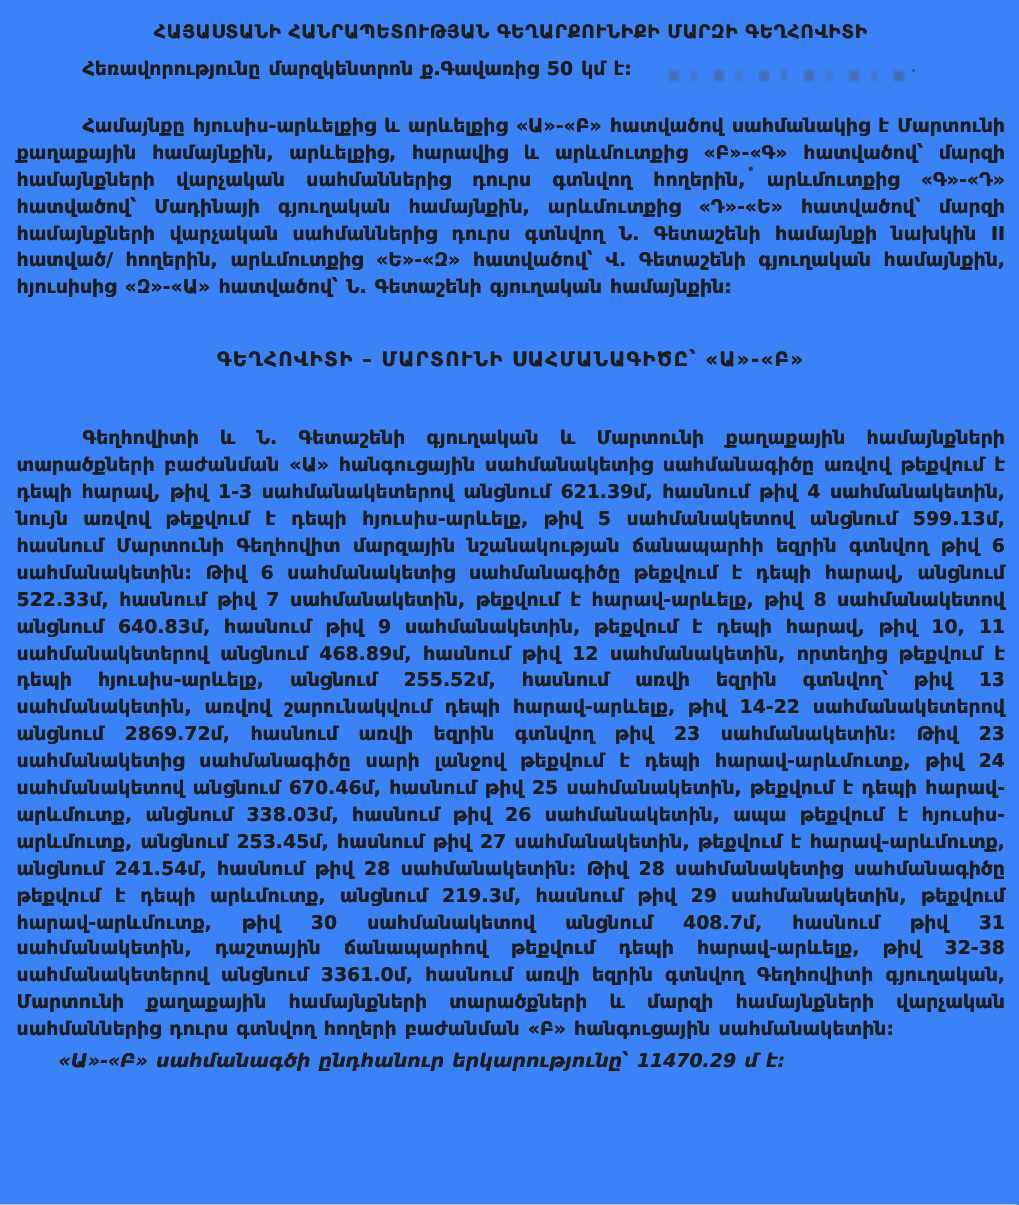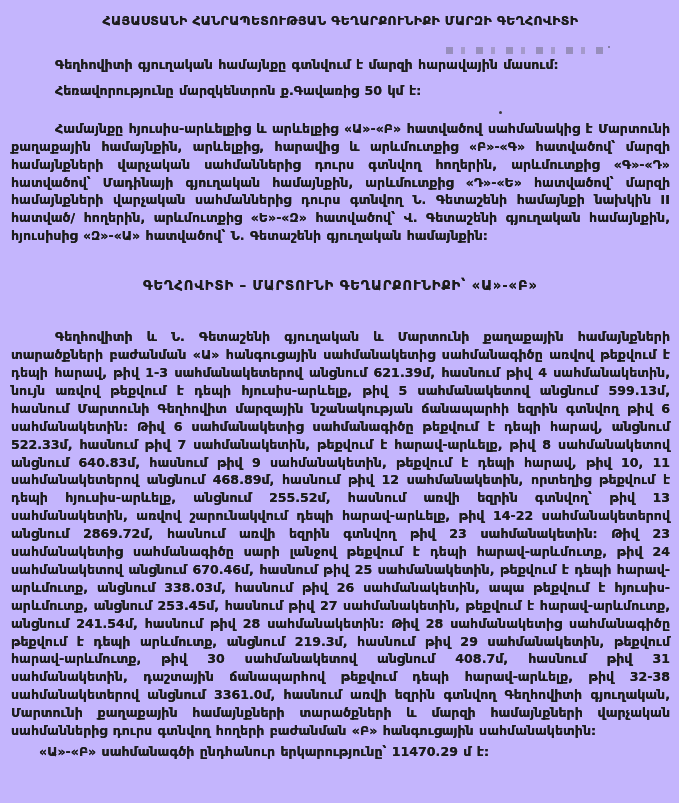--- a/index.html
+++ b/index.html
@@ -5,21 +5,21 @@
   html, body {
     margin: 0;
     padding: 0;
     background: #e8e8e8;
   }
   .page {
     position: relative;
     width: 679px;
     height: 803px;
     margin: 0 auto;
-    background: #c4b5fd;
+    background: #3b82f6;
     overflow: hidden;
     font-family: "DejaVu Sans", sans-serif;
     color: #1d1d1d;
     -webkit-font-smoothing: none;
   }
   .doc {
     padding: 13px 9px 0 11px;
   }
   .doc-header {
     position: relative;
@@ -67,48 +67,47 @@
     margin: 32px 0 0 0;
     text-align: center;
     font-size: 13.2px;
     font-weight: bold;
     letter-spacing: 0.9px;
     line-height: 17px;
     text-shadow: 0 0 0.3px #1d1d1d;
     white-space: nowrap;
   }
   .p-boundary { margin-top: 34px; }
-  .p-total { margin-top: 3px; }
+  .p-total { margin-top: 3px; font-style: italic; }
   
   .speckle {
     position: absolute;
     background: #3a3a3a;
     border-radius: 50%;
   }
   .speckle-1 { left: 499px; top: 111px; width: 3px; height: 3px; }
   .speckle-2 { left: 608px; top: 46px;  width: 2px; height: 2px; opacity: 0.6; }
 </style>
 </head>
 <body>
 
 <div class="page">
   <div class="doc">
 
     <header class="doc-header">
       <div class="title-line">ՀԱՅԱՍՏԱՆԻ ՀԱՆՐԱՊԵՏՈՒԹՅԱՆ ԳԵՂԱՐՔՈՒՆԻՔԻ ՄԱՐԶԻ ԳԵՂՀՈՎԻՏԻ</div>
       <div class="smudge"></div>
     </header>
 
-    <p class="para indent p-location">Գեղհովիտի գյուղական համայնքը գտնվում է մարզի հարավային մասում:</p>
 
     <p class="para indent p-distance">Հեռավորությունը մարզկենտրոն ք.Գավառից 50 կմ է:</p>
 
     <p class="para indent just p-borders">Համայնքը հյուսիս-արևելքից և արևելքից «Ա»-«Բ» հատվածով սահմանակից է Մարտունի քաղաքային համայնքին, արևելքից, հարավից և արևմուտքից «Բ»-«Գ» հատվածով՝ մարզի համայնքների վարչական սահմաններից դուրս գտնվող հողերին, արևմուտքից «Գ»-«Դ» հատվածով՝ Մադինայի գյուղական համայնքին, արևմուտքից «Դ»-«Ե» հատվածով՝ մարզի համայնքների վարչական սահմաններից դուրս գտնվող Ն. Գետաշենի համայնքի նախկին II հատված/ հողերին, արևմուտքից «Ե»-«Զ» հատվածով՝ Վ. Գետաշենի գյուղական համայնքին, հյուսիսից «Զ»-«Ա» հատվածով՝ Ն. Գետաշենի գյուղական համայնքին:</p>
 
-    <h2 class="section-heading">ԳԵՂՀՈՎԻՏԻ – ՄԱՐՏՈՒՆԻ ԳԵՂԱՐՔՈՒՆԻՔԻ՝ «Ա»-«Բ»</h2>
+    <h2 class="section-heading">ԳԵՂՀՈՎԻՏԻ – ՄԱՐՏՈՒՆԻ ՍԱՀՄԱՆԱԳԻԾԸ՝ «Ա»-«Բ»</h2>
 
     <p class="para indent just p-boundary">Գեղհովիտի և Ն. Գետաշենի գյուղական և Մարտունի քաղաքային համայնքների տարածքների բաժանման «Ա» հանգուցային սահմանակետից սահմանագիծը առվով թեքվում է դեպի հարավ, թիվ 1-3 սահմանակետերով անցնում 621.39մ, հասնում թիվ 4 սահմանակետին, նույն առվով թեքվում է դեպի հյուսիս-արևելք, թիվ 5 սահմանակետով անցնում 599.13մ, հասնում Մարտունի Գեղհովիտ մարզային նշանակության ճանապարհի եզրին գտնվող թիվ 6 սահմանակետին: Թիվ 6 սահմանակետից սահմանագիծը թեքվում է դեպի հարավ, անցնում 522.33մ, հասնում թիվ 7 սահմանակետին, թեքվում է հարավ-արևելք, թիվ 8 սահմանակետով անցնում 640.83մ, հասնում թիվ 9 սահմանակետին, թեքվում է դեպի հարավ, թիվ 10, 11 սահմանակետերով անցնում 468.89մ, հասնում թիվ 12 սահմանակետին, որտեղից թեքվում է դեպի հյուսիս-արևելք, անցնում 255.52մ, հասնում առվի եզրին գտնվող՝ թիվ 13 սահմանակետին, առվով շարունակվում դեպի հարավ-արևելք, թիվ 14-22 սահմանակետերով անցնում 2869.72մ, հասնում առվի եզրին գտնվող թիվ 23 սահմանակետին: Թիվ 23 սահմանակետից սահմանագիծը սարի լանջով թեքվում է դեպի հարավ-արևմուտք, թիվ 24 սահմանակետով անցնում 670.46մ, հասնում թիվ 25 սահմանակետին, թեքվում է դեպի հարավ-արևմուտք, անցնում 338.03մ, հասնում թիվ 26 սահմանակետին, ապա թեքվում է հյուսիս-արևմուտք, անցնում 253.45մ, հասնում թիվ 27 սահմանակետին, թեքվում է հարավ-արևմուտք, անցնում 241.54մ, հասնում թիվ 28 սահմանակետին: Թիվ 28 սահմանակետից սահմանագիծը թեքվում է դեպի արևմուտք, անցնում 219.3մ, հասնում թիվ 29 սահմանակետին, թեքվում հարավ-արևմուտք, թիվ 30 սահմանակետով անցնում 408.7մ, հասնում թիվ 31 սահմանակետին, դաշտային ճանապարհով թեքվում դեպի հարավ-արևելք, թիվ 32-38 սահմանակետերով անցնում 3361.0մ, հասնում առվի եզրին գտնվող Գեղհովիտի գյուղական, Մարտունի քաղաքային համայնքների տարածքների և մարզի համայնքների վարչական սահմաններից դուրս գտնվող հողերի բաժանման «Բ» հանգուցային սահմանակետին:</p>
 
     <p class="para indent-small p-total">«Ա»-«Բ» սահմանագծի ընդհանուր երկարությունը՝ 11470.29 մ է:</p>
 
   </div>
 
   <span class="speckle speckle-1"></span>
   <span class="speckle speckle-2"></span>
 </div>

